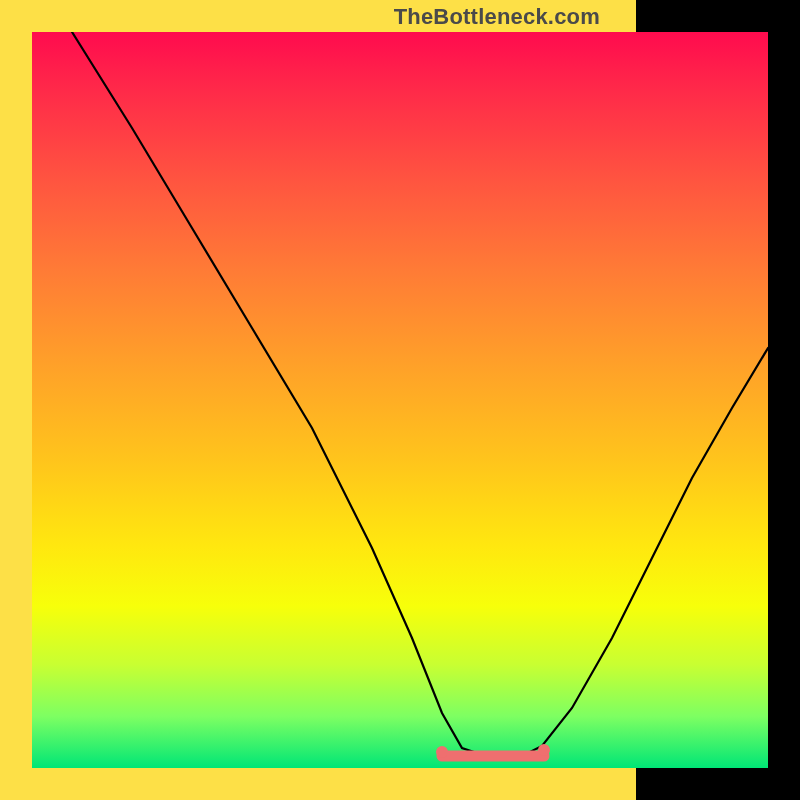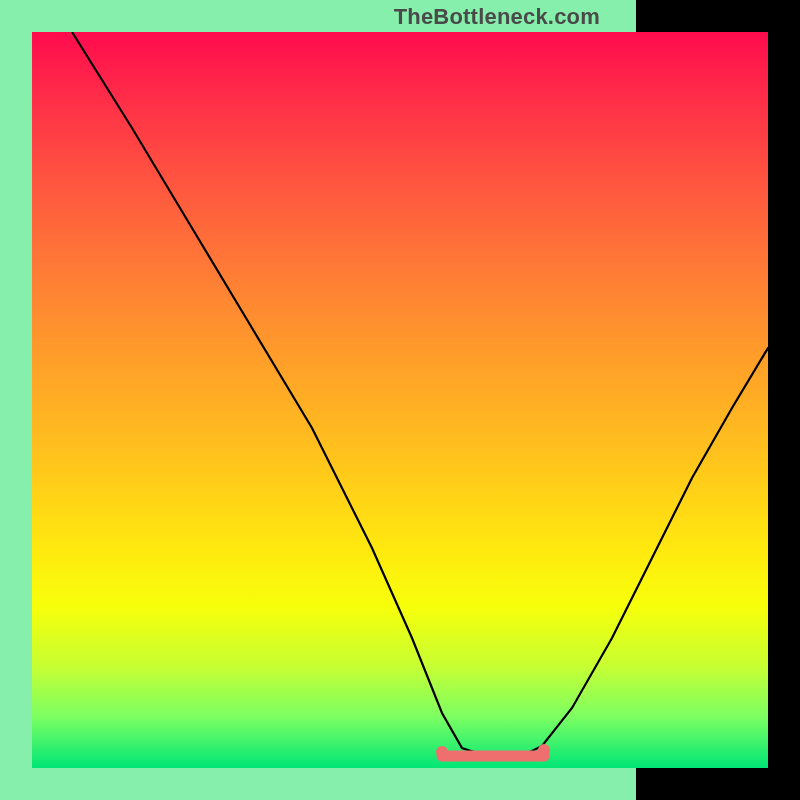--- a/index.html
+++ b/index.html
@@ -7,21 +7,21 @@
     padding: 0;
     width: 800px;
     height: 800px;
     background: #000;
     overflow: hidden;
   }
   .frame {
     position: relative;
     width: 636px;
     height: 800px;
-    background: #86efac;
+    background: #fde047;
   }
   .plot-area {
     position: absolute;
     left: 32px;
     top: 32px;
     width: 736px;
     height: 736px;
     overflow: hidden;
   }
   .gradient-bg {

